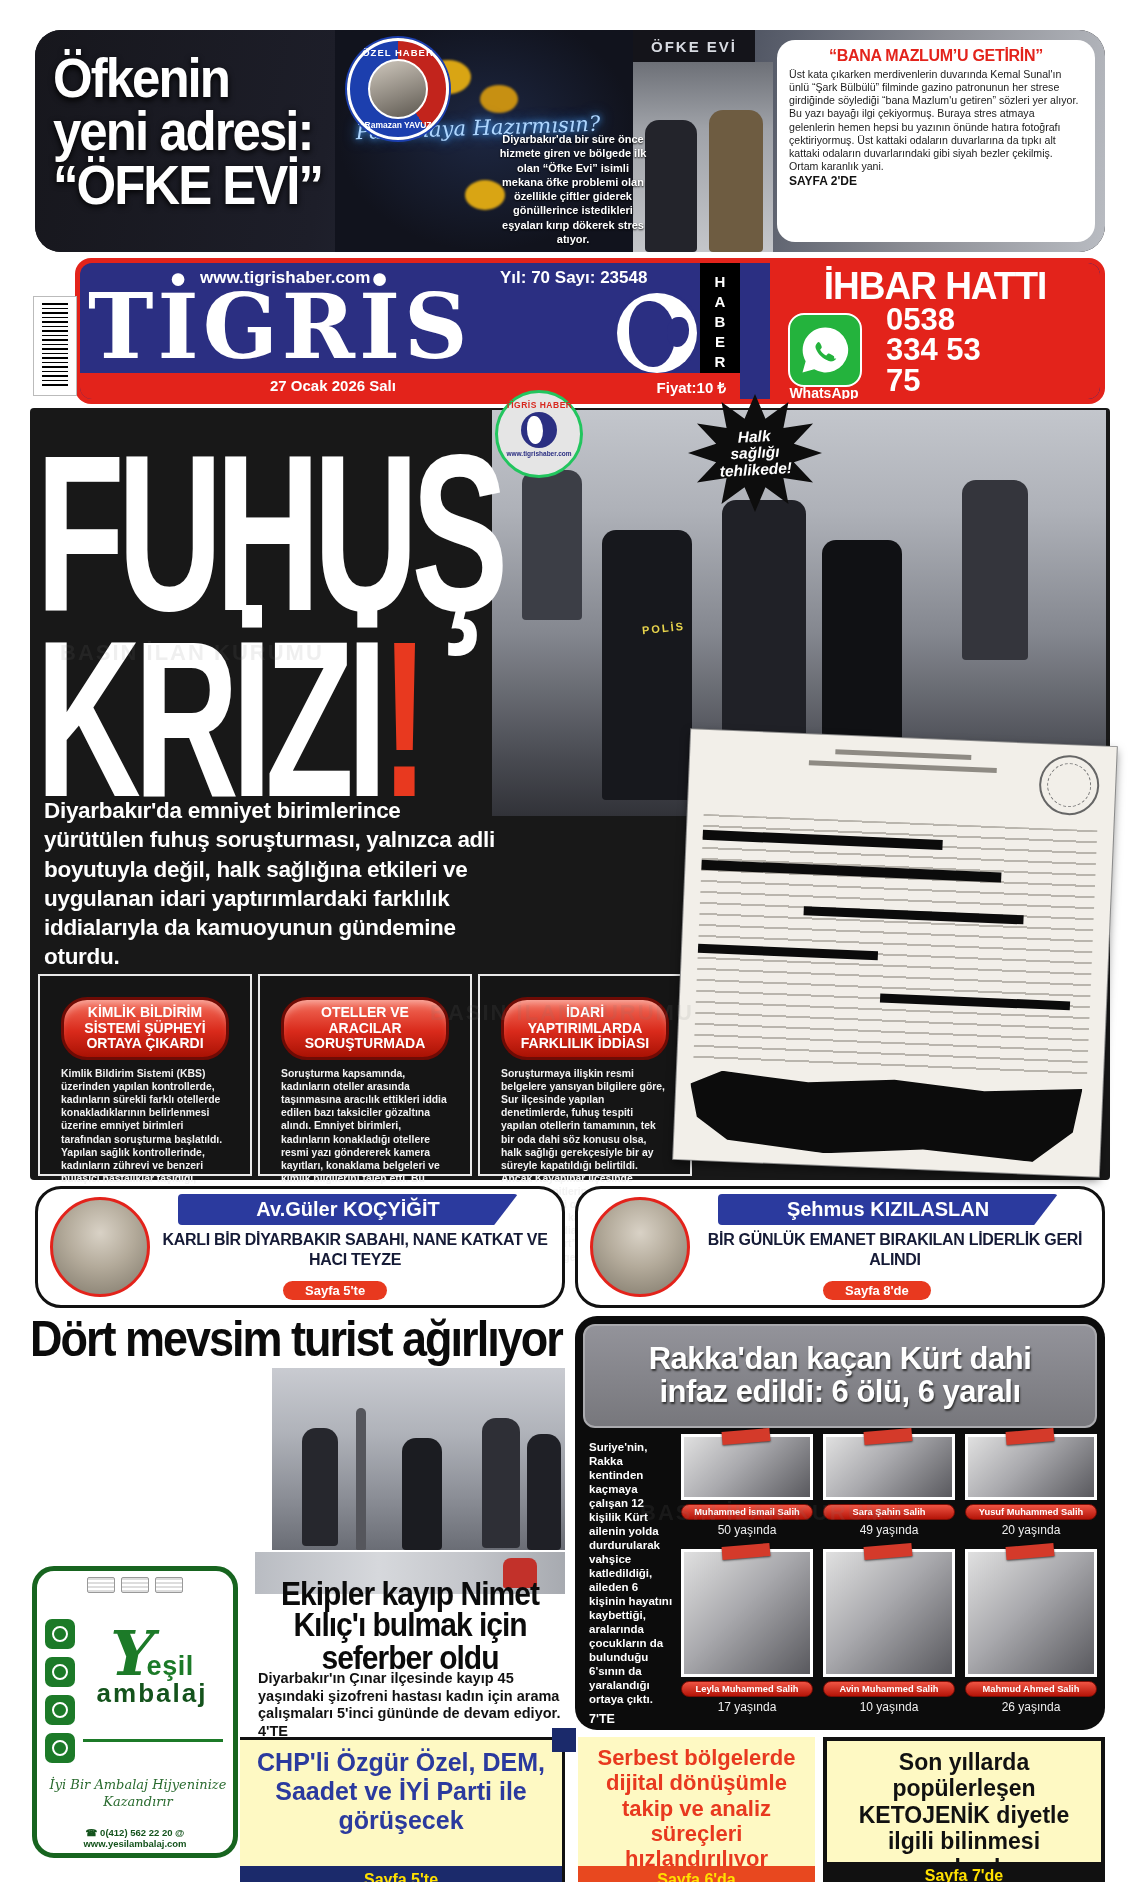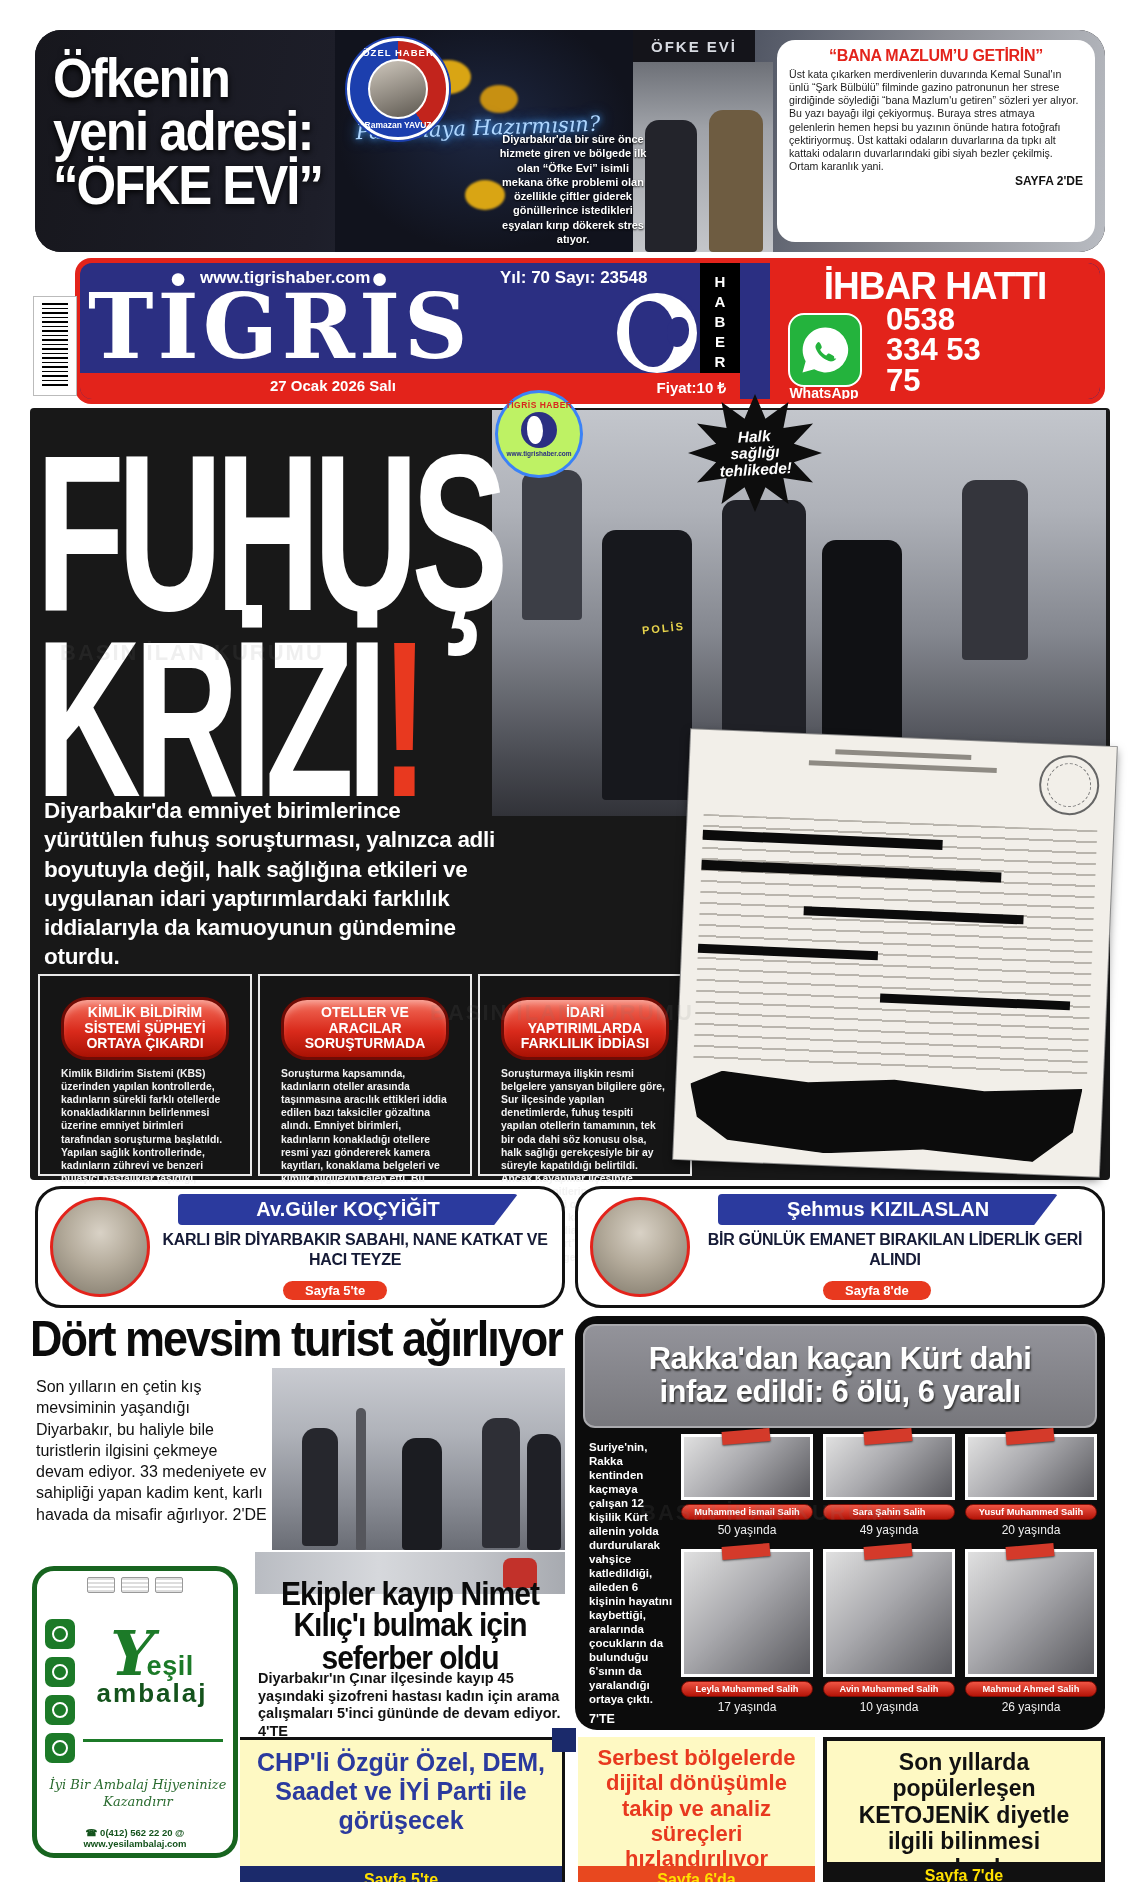--- a/index.html
+++ b/index.html
@@ -25,21 +25,21 @@
   .tb-badge .bn{color:#fff;font-weight:bold;font-size:8.5px;}
   .tb-caption{position:absolute;left:462px;top:102px;width:152px;color:#fff;font-weight:bold;font-size:11px;
               line-height:1.3;text-align:center;text-shadow:0 1px 2px #000;}
   .tb-sign{position:absolute;left:598px;top:0;width:122px;height:32px;background:#14141a;color:#d8dbe2;
            display:flex;align-items:center;justify-content:center;font-weight:bold;font-size:15px;letter-spacing:2px;}
   .tb-men{position:absolute;left:598px;top:32px;width:140px;height:190px;background:linear-gradient(180deg,#6d7077 0%,#9fa2a8 35%,#c4c6ca 100%);}
   .fig{position:absolute;background:#23242b;border-radius:14px 14px 4px 4px;}
   .tb-side{position:absolute;left:742px;top:10px;width:318px;height:202px;background:#fff;border-radius:18px;padding:7px 12px 19px;box-sizing:border-box;}
   .tb-side-title{color:#e3231b;font-weight:bold;font-size:16px;text-align:center;letter-spacing:-.3px;}
   .tb-side-body{color:#1c1c1c;font-size:10.6px;line-height:1.24;margin-top:3px;}
-  .tb-side-page{color:#111;font-weight:bold;font-size:12px;text-align:right;margin-top:1px;}
+  .tb-side-page{color:#111;font-weight:bold;font-size:12px;text-align:left;margin-top:1px;}
 
   
   .bc{left:33px;top:296px;width:42px;height:98px;background:#fff;border:1px solid #bbb;z-index:3;}
   .bc i{position:absolute;inset:6px 8px;background:repeating-linear-gradient(180deg,#000 0 2px,#fff 2px 5px,#000 5px 6px,#fff 6px 9px);}
   .mh{left:75px;top:258px;width:1030px;height:146px;background:#e3231b;border-radius:16px;padding:5px;box-sizing:border-box;z-index:2;}
   .mh-in{position:relative;width:100%;height:100%;background:#2b2f82;border-radius:12px;overflow:hidden;}
   .mh-web{position:absolute;left:120px;top:5px;color:#fff;font-weight:bold;font-size:17px;}
   .mh-issue{position:absolute;left:420px;top:5px;color:#fff;font-weight:bold;font-size:17px;}
   .mh-logo{position:absolute;left:8px;top:18px;color:#fff;font-family:"DejaVu Serif",serif;font-weight:bold;
            font-size:88px;letter-spacing:4px;transform:scaleY(1.02);transform-origin:top left;line-height:1;}
@@ -50,21 +50,21 @@
             writing-mode:vertical-rl;text-orientation:upright;display:flex;align-items:center;justify-content:center;letter-spacing:3px;}
   .mh-date{position:absolute;left:0;bottom:0;width:660px;height:26px;background:#e3231b;color:#fff;font-weight:bold;font-size:15px;}
   .mh-date .d{position:absolute;left:190px;top:4px;}
   .mh-date .p{position:absolute;right:14px;top:4px;}
   .mh-hot{position:absolute;right:0;top:0;width:330px;height:100%;background:#e3231b;border-radius:0 12px 12px 0;}
   .mh-hot-title{color:#fff;font-weight:bold;font-size:37px;text-align:center;letter-spacing:-1px;margin-top:2px;transform:scaleY(1.05);}
   .wa{position:absolute;left:18px;top:50px;width:70px;height:70px;background:#24b33d;border-radius:16px;border:2px solid #fff;}
   .wa svg{position:absolute;inset:8px;}
   .wa-label{position:absolute;left:6px;top:122px;width:96px;text-align:center;color:#fff;font-weight:bold;font-size:14px;}
   .mh-phone{position:absolute;right:14px;top:42px;width:200px;color:#fff;font-weight:bold;font-size:31px;line-height:.98;}
-  .stamp{left:495px;top:390px;width:88px;height:88px;border-radius:50%;background:#bef264;border:3px solid #3b82f6;z-index:6;text-align:center;box-sizing:border-box;}
+  .stamp{left:495px;top:390px;width:88px;height:88px;border-radius:50%;background:#e5e5e5;border:3px solid #22c55e;z-index:6;text-align:center;box-sizing:border-box;}
   .stamp .st{color:#d8281e;font-weight:bold;font-size:8.5px;margin-top:7px;letter-spacing:.5px;}
   .stamp .sg{width:36px;height:36px;border-radius:50%;background:#2b2f82;margin:2px auto;position:relative;overflow:hidden;}
   .stamp .sg i{position:absolute;left:6px;top:4px;width:16px;height:28px;background:#fff;border-radius:46% 60% 52% 58%;}
   .stamp .su{color:#2b2f82;font-weight:bold;font-size:6.5px;}
 
   
   .main{left:30px;top:408px;width:1080px;height:772px;background:#181818;border-radius:4px;z-index:1;}
   .main-photo{position:absolute;left:462px;top:2px;width:614px;height:406px;
               background:linear-gradient(180deg,#c3c6cc 0%,#aeb1b8 25%,#84878f 55%,#4a4c53 85%,#313238 100%);overflow:hidden;}
   .vest{position:absolute;left:150px;top:212px;color:#e8d44c;font-weight:bold;font-size:11px;letter-spacing:2px;transform:rotate(-6deg);}
@@ -296,21 +296,20 @@
     <div class="col-page">Sayfa 5'te</div>
   </div>
   <div class="col" style="left:575px;width:530px;">
     <div class="col-photo"></div>
     <div class="col-name">Şehmus KIZILASLAN</div>
     <div class="col-title">BİR GÜNLÜK EMANET BIRAKILAN LİDERLİK GERİ ALINDI</div>
     <div class="col-page">Sayfa 8'de</div>
   </div>
 
   <div class="abs tour-head">Dört mevsim turist ağırlıyor</div>
-  <div class="abs tour-body">Son yılların en çetin kış mevsiminin yaşandığı Diyarbakır, bu haliyle bile turistlerin ilgisini çekmeye devam ediyor. 33 medeniyete ev sahipliği yapan kadim kent, karlı havada da misafir ağırlıyor. 2'DE</div>
   <div class="abs tour-photo">
     <i class="fig" style="left:30px;top:60px;width:36px;height:118px;background:#26272d;"></i>
     <i class="fig" style="left:130px;top:70px;width:40px;height:112px;background:#1b1c21;"></i>
     <i class="fig" style="left:210px;top:50px;width:38px;height:130px;background:#2e2f36;"></i>
     <i class="fig" style="left:255px;top:66px;width:34px;height:116px;background:#1f2026;"></i>
     <i class="fig" style="left:84px;top:40px;width:10px;height:142px;background:#55565c;"></i>
   </div>
 
   <div class="abs ad">
     <div class="ad-certs">

